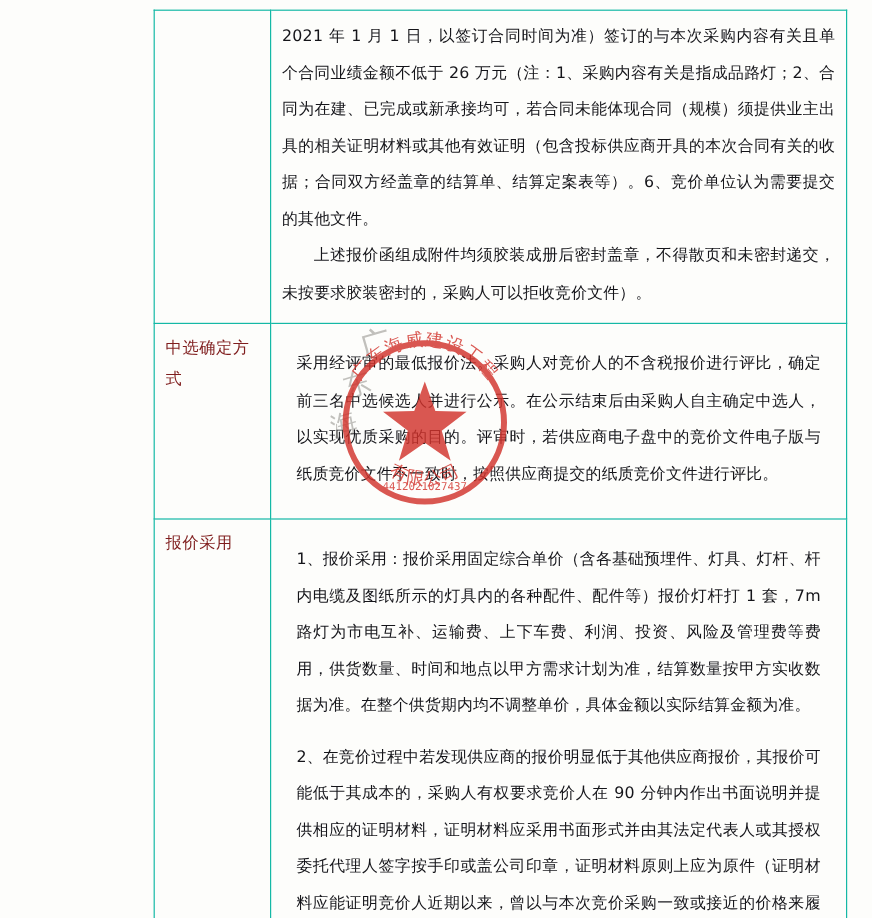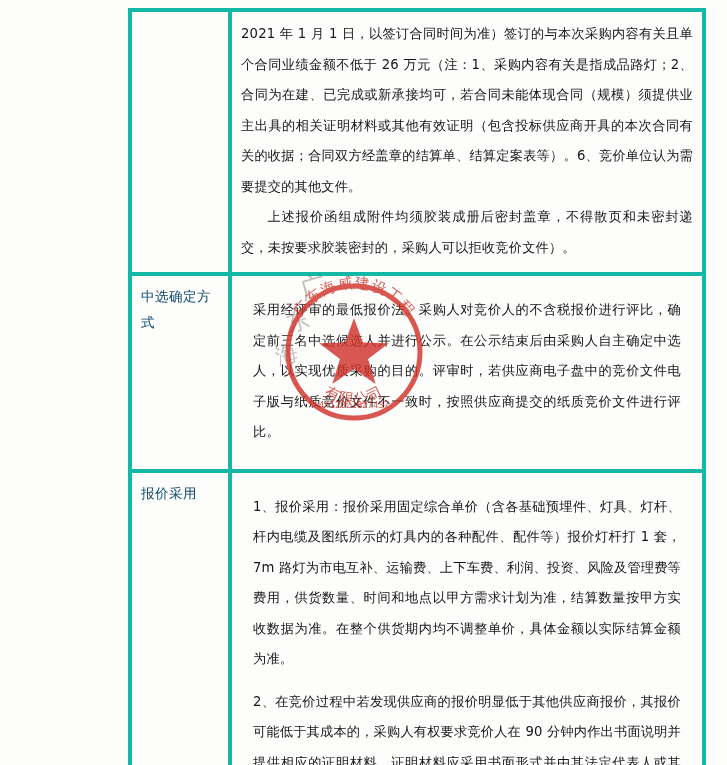--- a/index.html
+++ b/index.html
@@ -21,32 +21,33 @@
   }
   .doc-table {
     position: absolute;
     left: 128px;
     top: 8px;
     width: 578px;
     border-collapse: collapse;
     table-layout: fixed;
   }
   .doc-table td {
-    border: 4px solid #14b8a6;
+    border: 1px solid #14b8a6;
     vertical-align: top;
     padding: 7px 9px 9px 9px;
   }
   .col-label {
     width: 78px;
   }
   .label-text {
     font-size: 13.5px;
     line-height: 26px;
-    color: #0c4a6e;
+    color: #7f1d1d;
     letter-spacing: 0.5px;
+    font-family: Liberation Serif, serif;
   }
   .body-text {
     font-size: 13.2px;
     line-height: 30.5px;
     color: #15151a;
     text-align: justify;
     text-justify: inter-ideograph;
     letter-spacing: 0.2px;
   }
   .body-text p {

